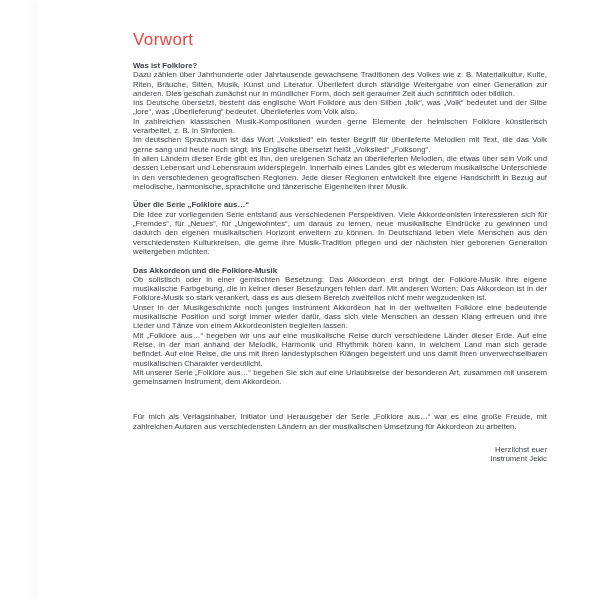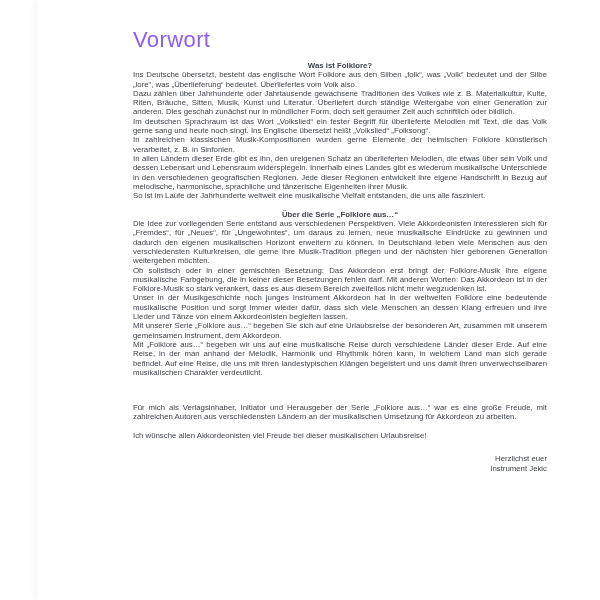--- a/index.html
+++ b/index.html
@@ -26,33 +26,33 @@
     pointer-events: none;
   }
   .page {
     position: absolute;
     left: 133px;
     top: 30px;
     width: 414px;
     color: #3f434a;
   }
   .doc-title {
-    font-size: 22px;
+    font-size: 17px;
     font-weight: 400;
     letter-spacing: 0.4px;
-    color: #8b5cf6;
+    color: #ef4444;
     margin: 0 0 11px 0;
     line-height: 20px;
   }
   .section-heading {
     font-size: 7.8px;
     font-weight: 700;
     line-height: 9.3px;
     margin: 9.3px 0 0 0;
-    text-align: center;
+    text-align: left;
   }
   .section:first-of-type .section-heading {
     margin-top: 0;
   }
   p.body-par {
     font-size: 7.8px;
     line-height: 9.3px;
     margin: 0;
     text-align: justify;
     text-justify: inter-word;
@@ -70,44 +70,43 @@
 <body>
 
 <div class="scan-edge-shadow"></div>
 
 <div class="page">
 
   <h1 class="doc-title">Vorwort</h1>
 
   <div class="section">
     <div class="section-heading">Was ist Folklore?</div>
+    <p class="body-par">Dazu zählen über Jahrhunderte oder Jahrtausende gewachsene Traditionen des Volkes wie z. B. Materialkultur, Kulte, Riten, Bräuche, Sitten, Musik, Kunst und Literatur. Überliefert durch ständige Weitergabe von einer Generation zur anderen. Dies geschah zunächst nur in mündlicher Form, doch seit geraumer Zeit auch schriftlich oder bildlich.</p>
     <p class="body-par">Ins Deutsche übersetzt, besteht das englische Wort Folklore aus den Silben „folk“, was „Volk“ bedeutet und der Silbe „lore“, was „Überlieferung“ bedeutet. Überliefertes vom Volk also.</p>
-    <p class="body-par">Dazu zählen über Jahrhunderte oder Jahrtausende gewachsene Traditionen des Volkes wie z. B. Materialkultur, Kulte, Riten, Bräuche, Sitten, Musik, Kunst und Literatur. Überliefert durch ständige Weitergabe von einer Generation zur anderen. Dies geschah zunächst nur in mündlicher Form, doch seit geraumer Zeit auch schriftlich oder bildlich.</p>
+    <p class="body-par">In zahlreichen klassischen Musik-Kompositionen wurden gerne Elemente der heimischen Folklore künstlerisch verarbeitet, z. B. in Sinfonien.</p>
     <p class="body-par">Im deutschen Sprachraum ist das Wort „Volkslied“ ein fester Begriff für überlieferte Melodien mit Text, die das Volk gerne sang und heute noch singt. Ins Englische übersetzt heißt „Volkslied“ „Folksong“.</p>
-    <p class="body-par">In zahlreichen klassischen Musik-Kompositionen wurden gerne Elemente der heimischen Folklore künstlerisch verarbeitet, z. B. in Sinfonien.</p>
     <p class="body-par">In allen Ländern dieser Erde gibt es ihn, den ureigenen Schatz an überlieferten Melodien, die etwas über sein Volk und dessen Lebensart und Lebensraum widerspiegeln. Innerhalb eines Landes gibt es wiederum musikalische Unterschiede in den verschiedenen geografischen Regionen. Jede dieser Regionen entwickelt ihre eigene Handschrift in Bezug auf melodische, harmonische, sprachliche und tänzerische Eigenheiten ihrer Musik.</p>
-    <p class="body-par">So ist im Laufe der Jahrhunderte weltweit eine musikalische Vielfalt entstanden, die uns alle fasziniert.</p>
   </div>
 
   <div class="section">
     <div class="section-heading">Über die Serie „Folklore aus…“</div>
     <p class="body-par">Die Idee zur vorliegenden Serie entstand aus verschiedenen Perspektiven. Viele Akkordeonisten interessieren sich für „Fremdes“, für „Neues“, für „Ungewohntes“, um daraus zu lernen, neue musikalische Eindrücke zu gewinnen und dadurch den eigenen musikalischen Horizont erweitern zu können. In Deutschland leben viele Menschen aus den verschiedensten Kulturkreisen, die gerne ihre Musik-Tradition pflegen und der nächsten hier geborenen Generation weitergeben möchten.</p>
   </div>
 
   <div class="section">
+    <div class="section-heading">Das Akkordeon und die Folklore-Musik</div>
     <p class="body-par">Ob solistisch oder in einer gemischten Besetzung: Das Akkordeon erst bringt der Folklore-Musik ihre eigene musikalische Farbgebung, die in keiner dieser Besetzungen fehlen darf. Mit anderen Worten: Das Akkordeon ist in der Folklore-Musik so stark verankert, dass es aus diesem Bereich zweifellos nicht mehr wegzudenken ist.</p>
     <p class="body-par">Unser in der Musikgeschichte noch junges Instrument Akkordeon hat in der weltweiten Folklore eine bedeutende musikalische Position und sorgt immer wieder dafür, dass sich viele Menschen an dessen Klang erfreuen und ihre Lieder und Tänze von einem Akkordeonisten begleiten lassen.</p>
   </div>
 
   <div class="section">
+    <p class="body-par">Mit „Folklore aus…“ begeben wir uns auf eine musikalische Reise durch verschiedene Länder dieser Erde. Auf eine Reise, in der man anhand der Melodik, Harmonik und Rhythmik hören kann, in welchem Land man sich gerade befindet. Auf eine Reise, die uns mit ihren landestypischen Klängen begeistert und uns damit ihren unverwechselbaren musikalischen Charakter verdeutlicht.</p>
     <p class="body-par">Mit unserer Serie „Folklore aus…“  begeben Sie sich auf eine Urlaubsreise der besonderen Art, zusammen mit unserem gemeinsamen Instrument, dem Akkordeon.</p>
-    <p class="body-par">Mit „Folklore aus…“ begeben wir uns auf eine musikalische Reise durch verschiedene Länder dieser Erde. Auf eine Reise, in der man anhand der Melodik, Harmonik und Rhythmik hören kann, in welchem Land man sich gerade befindet. Auf eine Reise, die uns mit ihren landestypischen Klängen begeistert und uns damit ihren unverwechselbaren musikalischen Charakter verdeutlicht.</p>
   </div>
 
   <p class="body-par closing-thanks">Für mich als Verlagsinhaber, Initiator und Herausgeber der Serie „Folklore aus…“ war es eine große Freude, mit zahlreichen Autoren aus verschiedensten Ländern an der musikalischen Umsetzung für Akkordeon zu arbeiten.</p>
-  <p class="body-par closing-wish">Ich wünsche allen Akkordeonisten viel Freude bei dieser musikalischen Urlaubsreise!</p>
 
   <div class="signature">
     <div>Herzlichst euer</div>
     <div>Instrument Jekic</div>
   </div>
 
 </div>
 
 </body></html>

